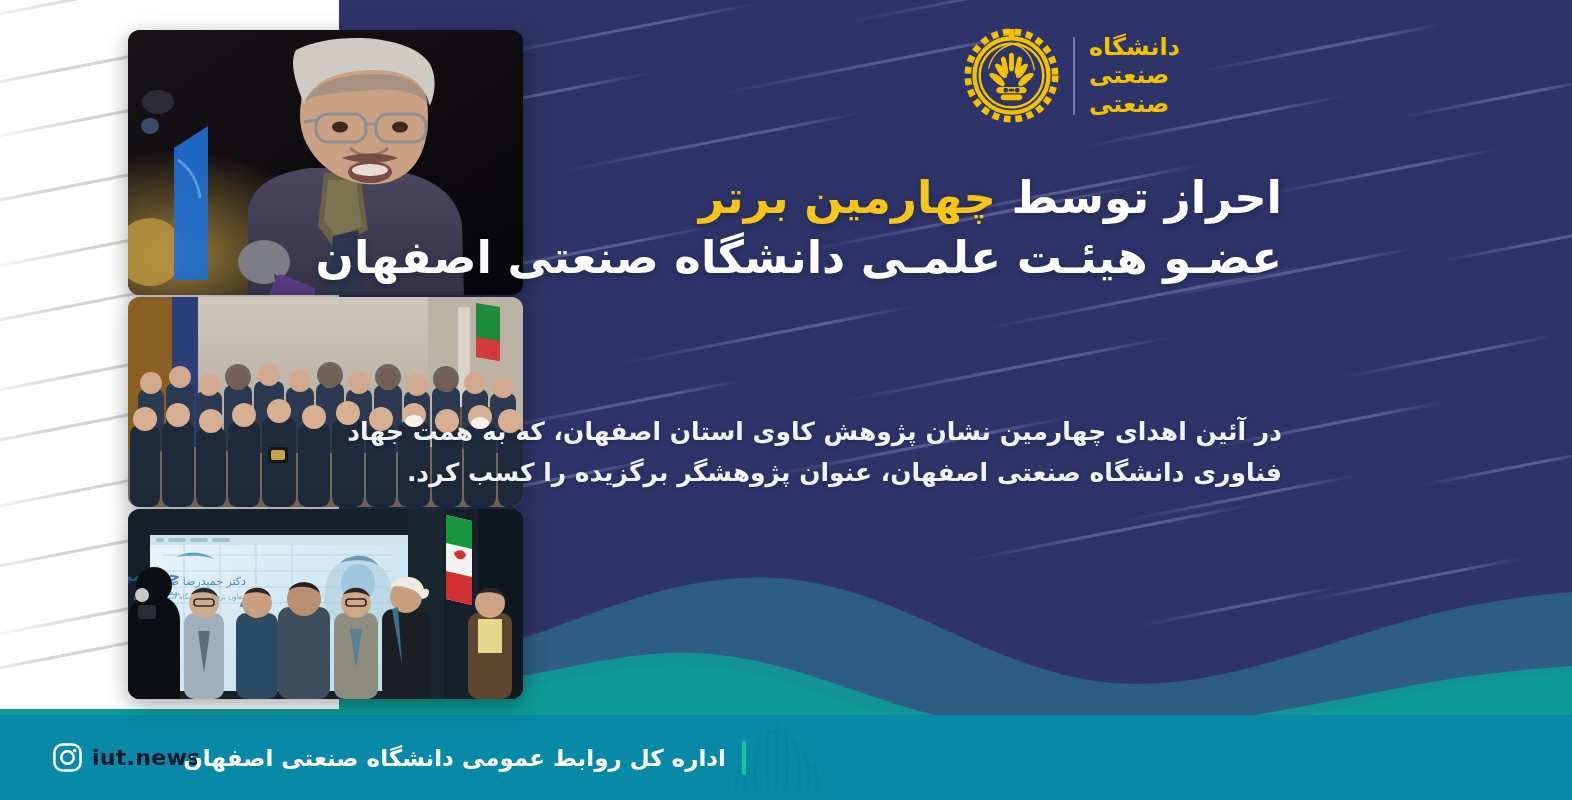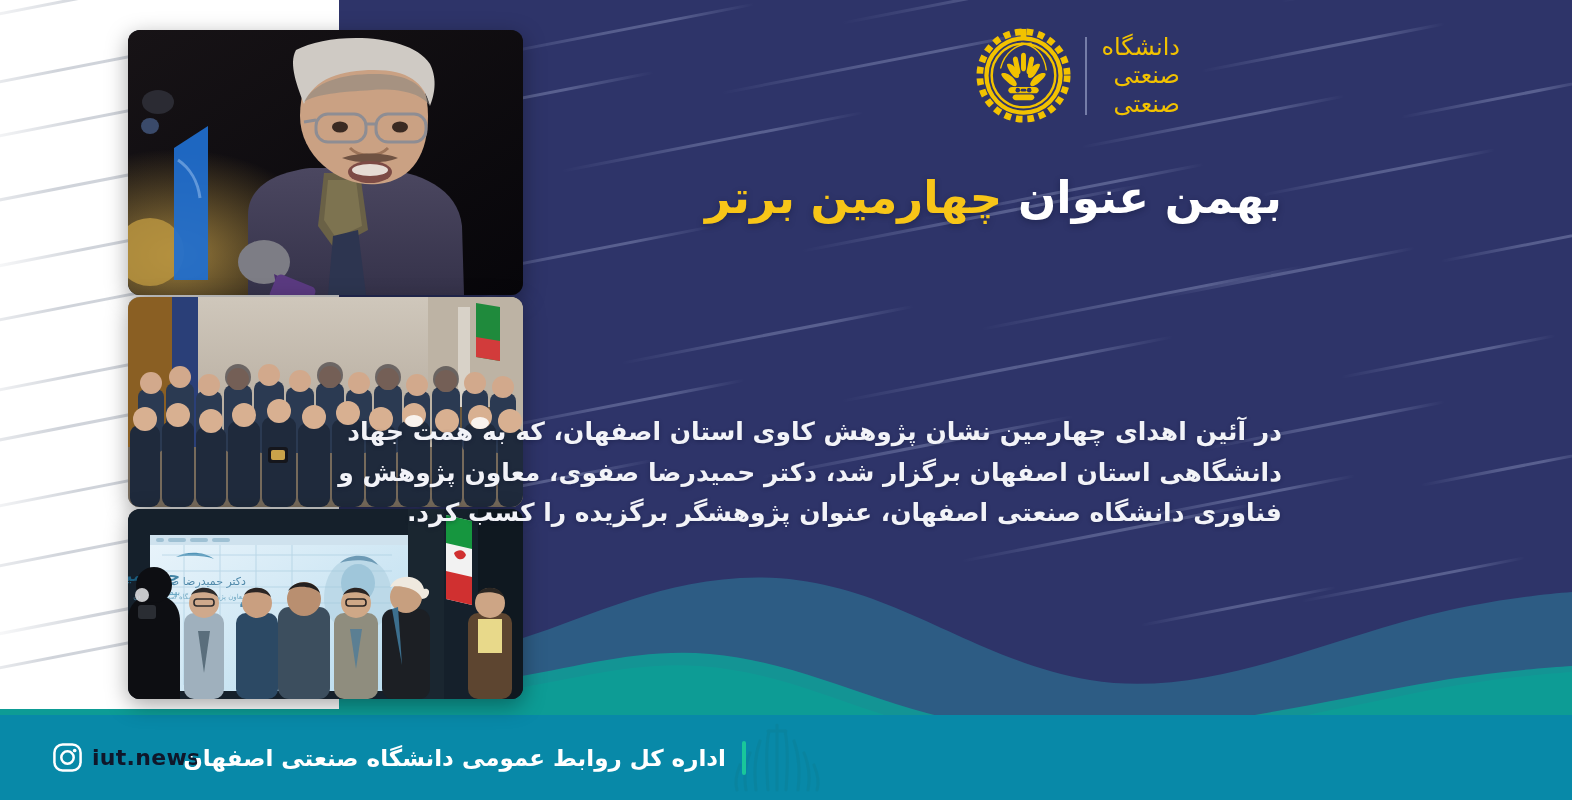--- a/index.html
+++ b/index.html
@@ -52,22 +52,22 @@
 
   
   .logo-block{
     position:absolute;right:392px;top:28px;
     display:flex;align-items:center;gap:14px;
   }
   .logo-mark{width:95px;height:95px;flex:0 0 auto;}
   .logo-mark svg{width:100%;height:100%;display:block;}
   .logo-divider{width:2px;height:78px;background:#8E96BE;opacity:.75;}
   .logo-words{
-    display:flex;flex-direction:column;align-items:flex-start;
-    color:#F2C200;font-weight:normal;line-height:1.18;
+    display:flex;flex-direction:column;align-items:flex-end;
+    color:#F2C200;font-weight:bold;line-height:1.18;
     font-size:24px;letter-spacing:.5px;
   }
 
   
   .headline{
     position:absolute;right:290px;top:168px;width:740px;
     text-align:right;color:#FFFFFF;font-weight:bold;
     font-size:45px;line-height:1.33;
     text-shadow:0 2px 6px rgba(10,14,40,.35);
   }
@@ -494,23 +494,23 @@
         <g fill="none" stroke="#F2C200" stroke-width="1.5" stroke-linecap="round">
           <path d="M26 42 C30 26 42 17 58 16"></path>
           <path d="M74 44 C72 28 62 18 48 16"></path>
         </g>
       </svg>
     </div>
   </div>
 
   <div class="headline">
     <span class="hl-line">
-      <span>بهمن عنوان </span><span class="hl-accent">چهارمین برتر</span>
+      <span>احراز توسط </span><span class="hl-accent">چهارمین برتر</span>
     </span>
+    <span class="hl-line">عضـو هیئـت علمـی دانشگاه صنعتی اصفهان</span>
   </div>
 
   <div class="body-text">
     <span class="bt-line">در آئین اهدای چهارمین نشان پژوهش کاوی استان اصفهان، که به همت جهاد</span>
-    <span class="bt-line">دانشگاهی استان اصفهان برگزار شد، دکتر حمیدرضا صفوی، معاون پژوهش و</span>
     <span class="bt-line">فناوری دانشگاه صنعتی اصفهان، عنوان پژوهشگر برگزیده را کسب کرد.</span>
   </div>
 
 </div>
 
 </body></html>

